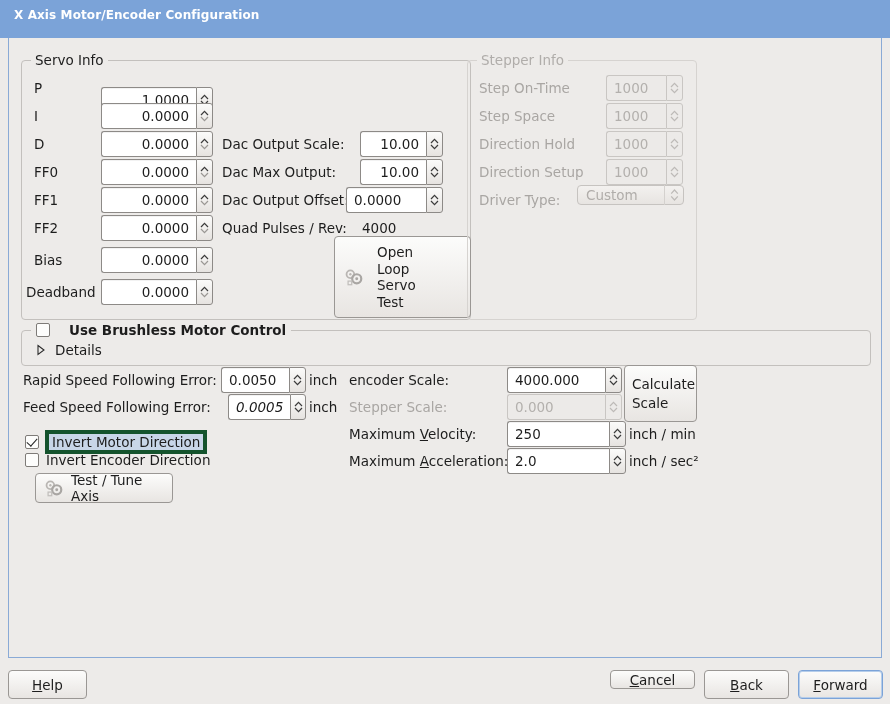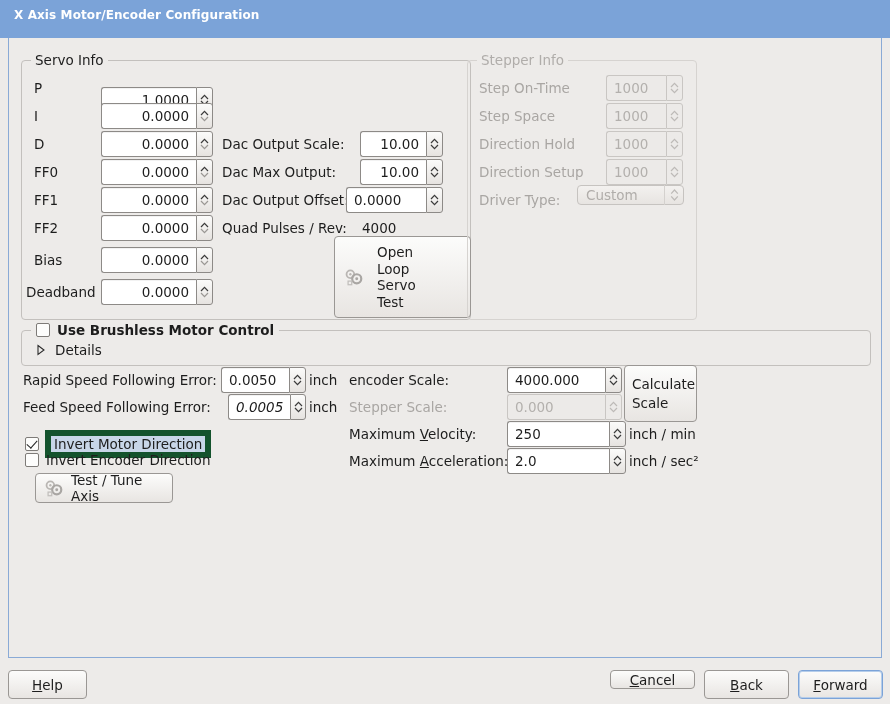--- a/index.html
+++ b/index.html
@@ -103,21 +103,21 @@
   }
   .chk .box.checked::after {
     content:""; position:absolute;
     left:3px; top:0px; width:5px; height:9px;
     border:solid #222; border-width:0 1.7px 1.7px 0;
     transform:rotate(42deg);
   }
   .chk .txt { white-space:nowrap; }
   .chk .txt.focusrect {
     background:#c8d6e8;
-    border:6px solid #14532d;
+    border:4px solid #14532d;
     padding:0 3px; margin-left:-1px;
   }
 
   
   .combo {
     position:absolute; height:20px; display:flex;
     border:1px solid #c6c3c0; border-radius:4px;
     background:linear-gradient(#f3f1ef,#e7e4e1);
     align-items:center;
   }
@@ -363,21 +363,21 @@
     <span class="csep"></span>
     <span class="carr">
       <svg width="9" height="14" viewBox="0 0 9 14">
         <path d="M1.2 5.6 L4.5 2 L7.8 5.6" fill="none" stroke="#bdbab7" stroke-width="1.2"></path>
         <path d="M1.2 8.4 L4.5 12 L7.8 8.4" fill="none" stroke="#bdbab7" stroke-width="1.2"></path>
       </svg>
     </span>
   </div>
 
   <div class="group" style="left:12px; top:292px; width:850px; height:36px;"></div>
-  <div class="chk" style="left:22px; top:284px; background:#edebe9; padding:0 5px; font-weight:bold;">
+  <div class="chk" style="left:22px; top:284px; background:#edebe9; padding:0 5px; font-weight:bold;gap:12px;">
     <span class="box"></span>
     <span class="txt">Use Brushless Motor Control</span>
   </div>
   <div class="expander" style="left:26px; top:304px;">
     <svg class="tri" viewBox="0 0 12 12">
       <path d="M3 1.5 L9 6 L3 10.5 Z" fill="none" stroke="#2b2b2b" stroke-width="1.1"></path>
     </svg>
     <span>Details</span>
   </div>
 

